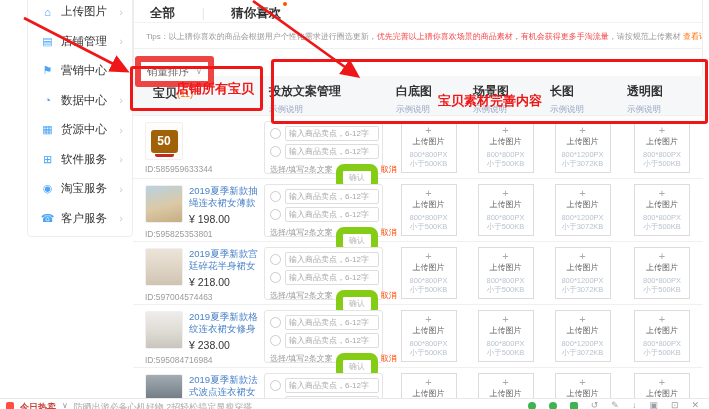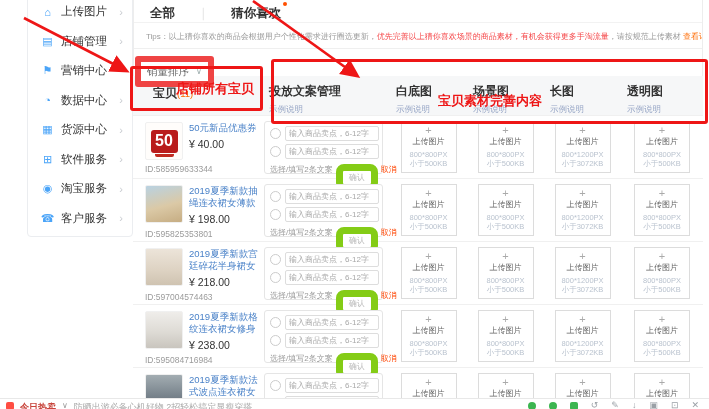--- a/index.html
+++ b/index.html
@@ -52,22 +52,22 @@
 
   .trow{display:grid;grid-template-columns:129px 128px 77px 77px 77px 82px;height:63px;
         border-top:1px solid #f0f0f0;box-sizing:border-box;background:#fff;}
 
   
   .p-cell{padding:6px 4px 0 12px;box-sizing:border-box;overflow:hidden;}
   .p-flex{display:flex;gap:6px;}
   .thumb{width:38px;height:38px;flex:none;border-radius:2px;border:1px solid #f0f0f0;box-sizing:border-box;
          display:flex;align-items:center;justify-content:center;cursor:pointer;}
   .t-coupon{background:#fffdfb;}
-  .coupon-inner{width:27px;height:23px;background:#b91c1c;border-radius:3px;color:#fff;font-weight:bold;
-                font-size:16px;display:flex;align-items:center;justify-content:center;position:relative;}
+  .coupon-inner{width:27px;height:23px;background:#a16207;border-radius:3px;color:#fff;font-weight:bold;
+                font-size:12px;display:flex;align-items:center;justify-content:center;position:relative;}
   .coupon-inner:after{content:"";position:absolute;left:4px;right:4px;bottom:-4px;height:3px;
                 background:#c02a20;border-radius:0 0 2px 2px;}
   .t-beach{background:linear-gradient(165deg,#b9d2e2 0%,#dbc9a6 55%,#c6ad83 100%);}
   .t-dress{background:linear-gradient(180deg,#ece4d9 0%,#ddd2c2 60%,#cfc3b1 100%);}
   .t-room{background:linear-gradient(180deg,#efedea 0%,#dedbd5 55%,#c9c5be 100%);}
   .t-dark{background:linear-gradient(180deg,#a3adb2 0%,#76818a 60%,#5d666d 100%);}
   .p-right{min-width:0;}
   .p-title{font-size:9.5px;color:#4a82c8;line-height:12px;max-height:24px;overflow:hidden;cursor:pointer;}
   .p-price{font-size:10.5px;color:#333;margin-top:4px;}
   .p-id{font-size:8.5px;color:#9b9b9b;margin-top:4px;}
@@ -210,24 +210,20 @@
         <div class="th-label">透明图</div>
         <div class="th-sub">示例说明</div>
       </div>
     </div>
     <div id="tbody">
         <div class="trow">
           <div class="p-cell">
             <div class="p-flex">
               <div class="thumb t-coupon">
                 <div class="coupon-inner">50</div>
-              </div>
-              <div class="p-right">
-                <div class="p-title">50元新品优惠券</div>
-                <div class="p-price">¥ 40.00</div>
               </div>
             </div>
             <div class="p-id">ID:585959633344</div>
           </div>
           <div class="c-cell">
             <div class="c-box">
               <div class="c-line">
                 <span class="c-check"></span>
                 <input class="c-input" placeholder="输入商品卖点，6-12字" style="">
               </div>

